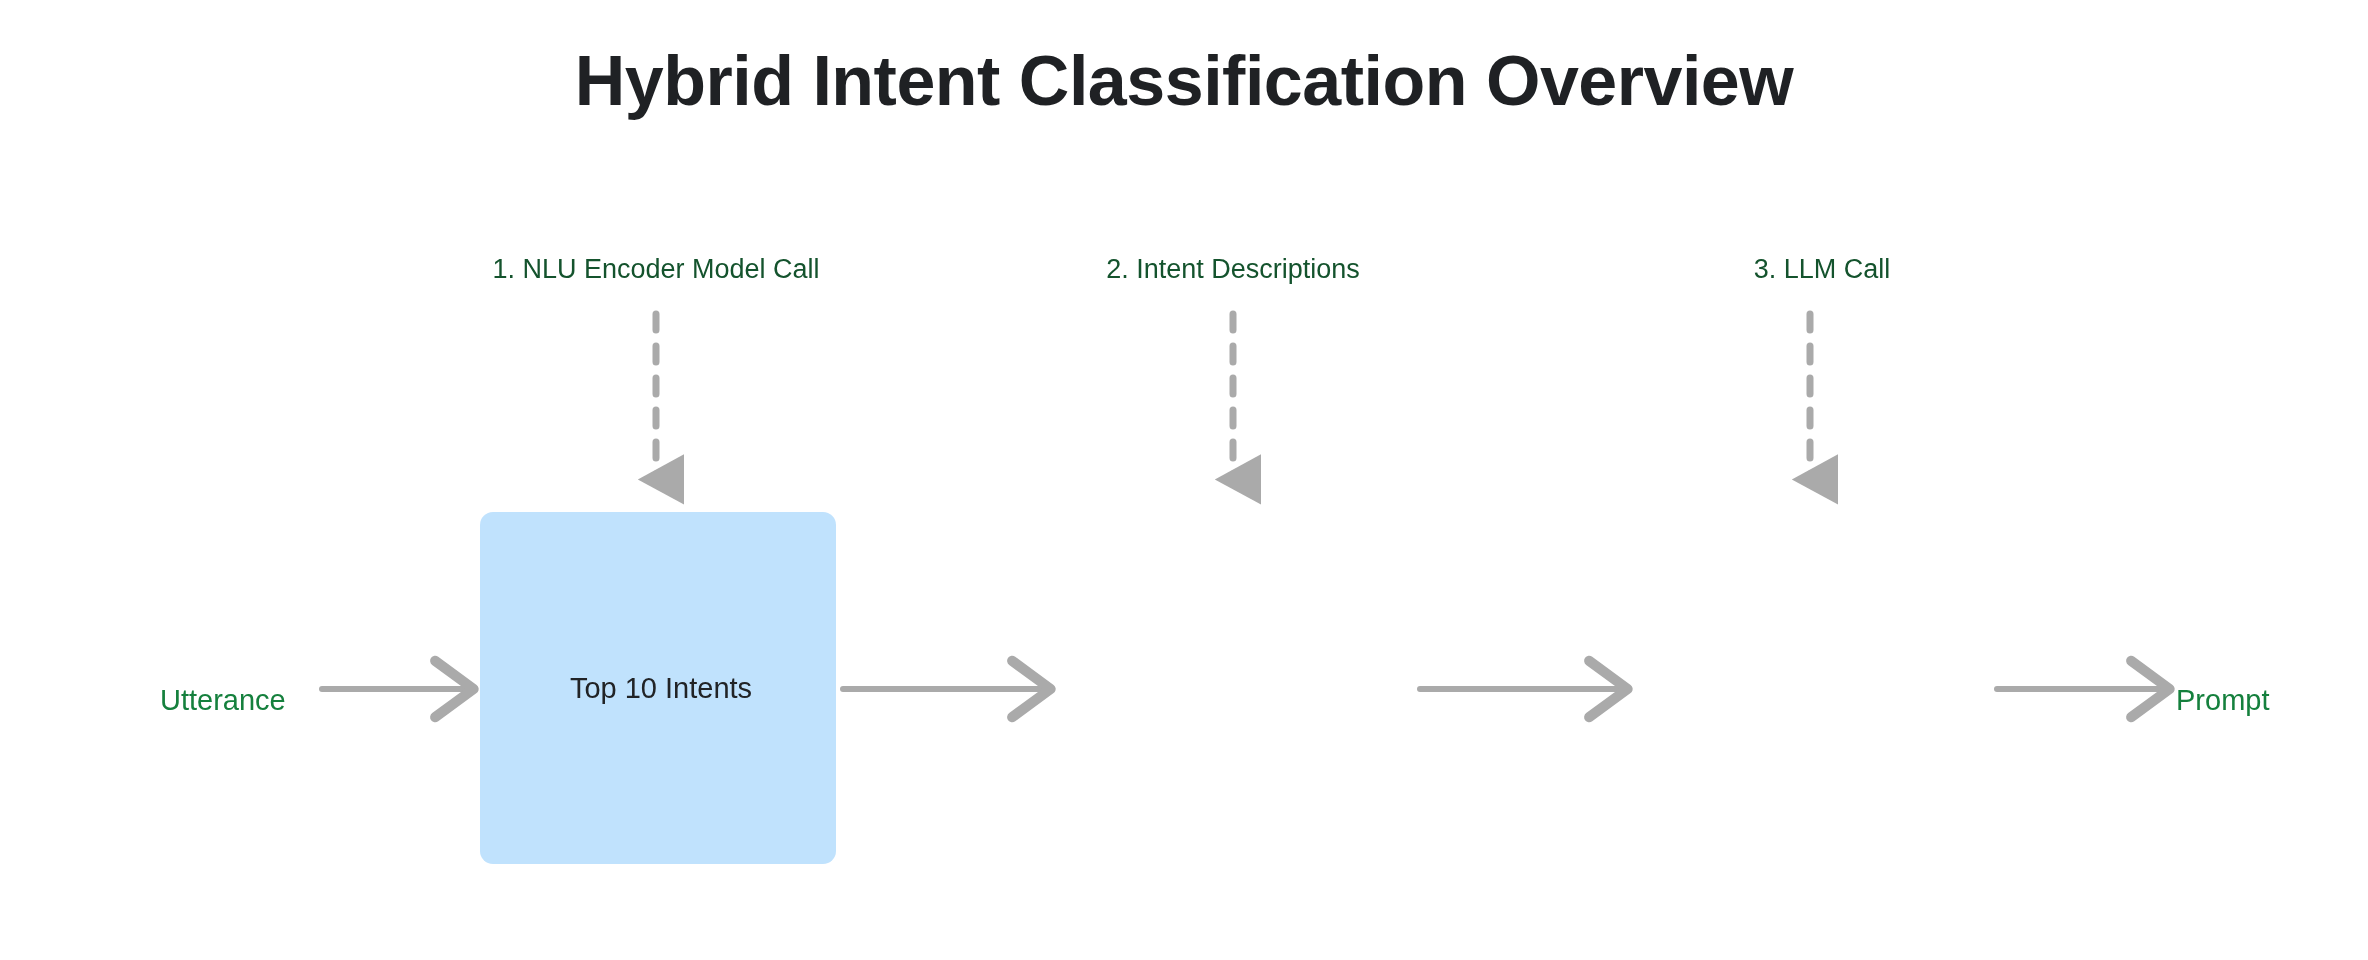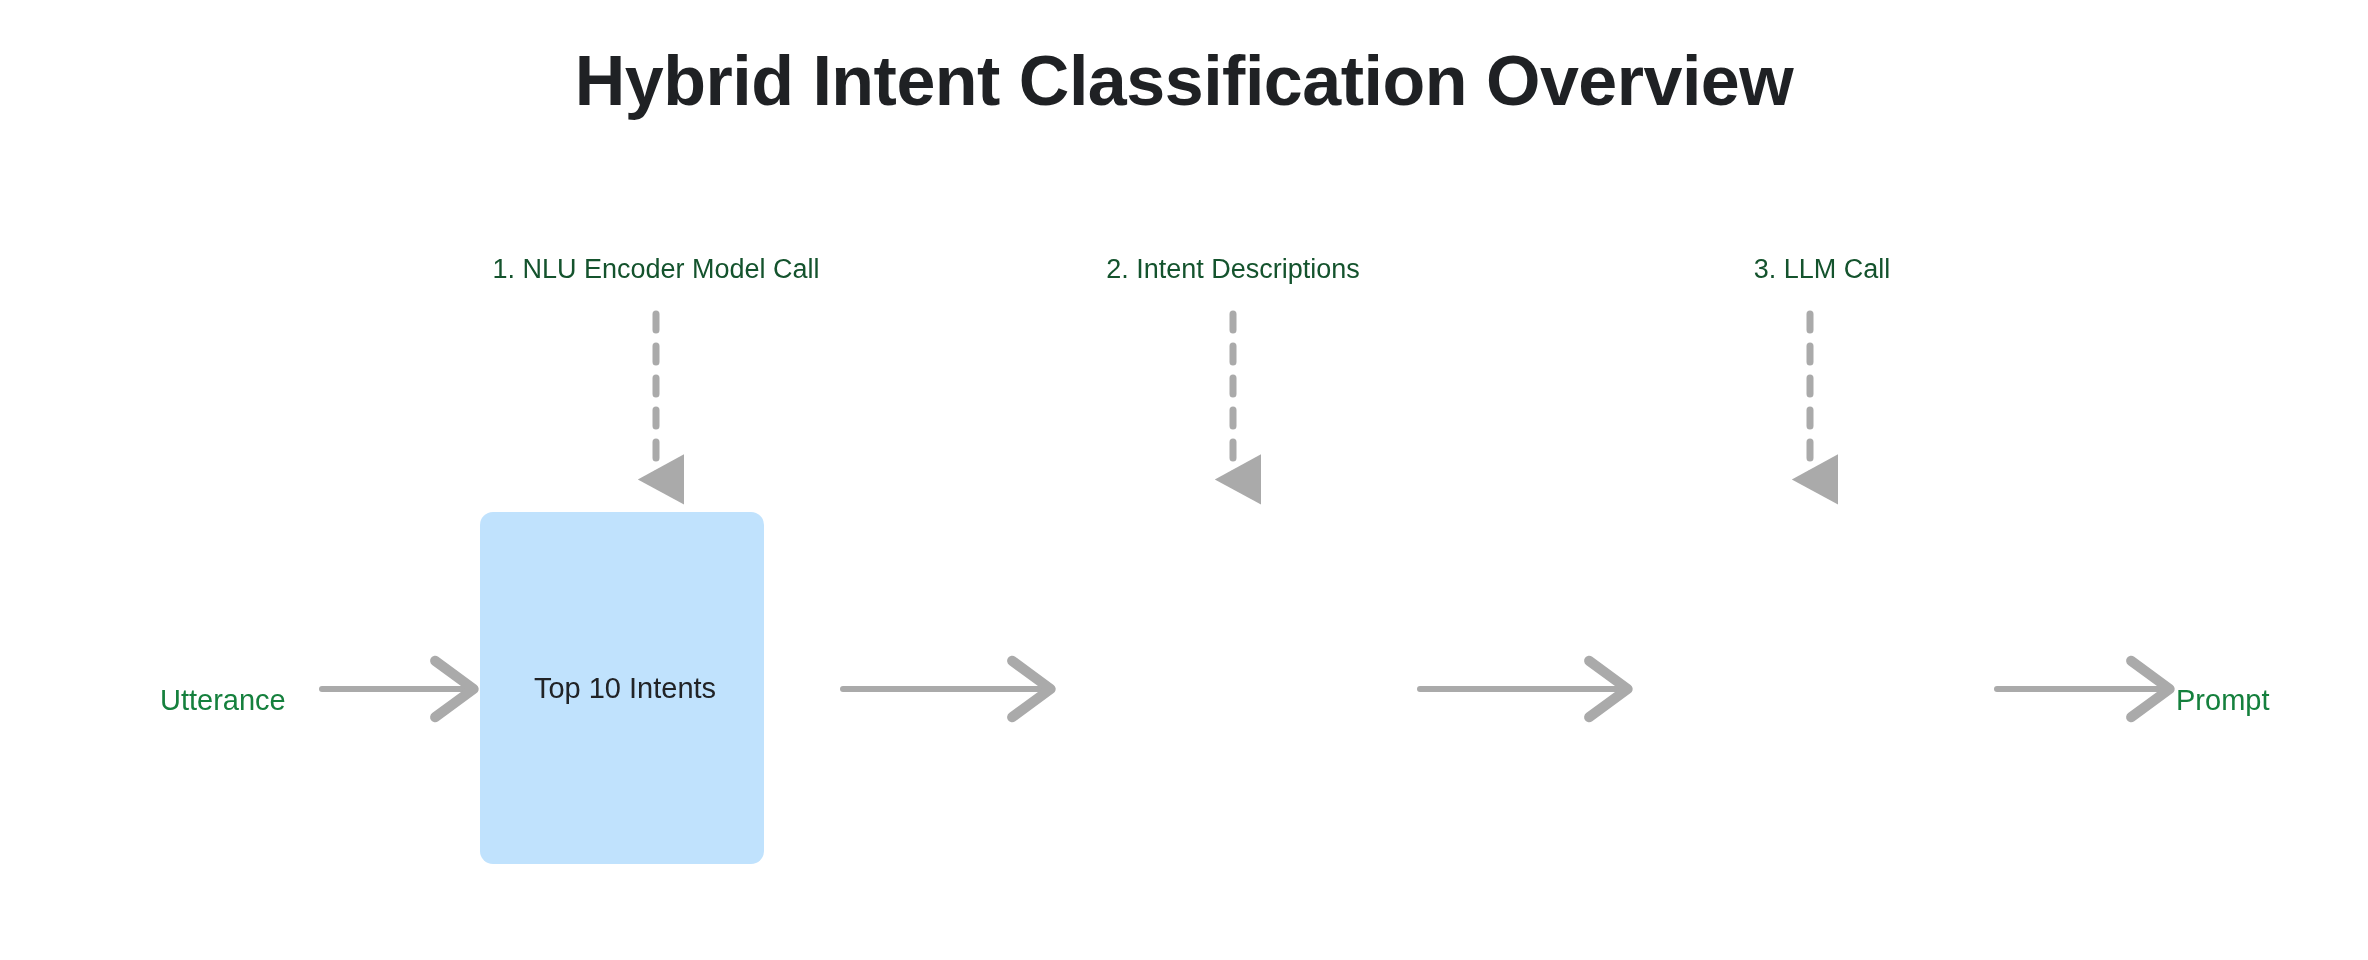--- a/index.html
+++ b/index.html
@@ -59,21 +59,21 @@
     font-weight: 400;
     color: #14532d;
     white-space: nowrap;
     line-height: 1;
   }
 
   
   .proc-box {
     position: absolute;
     top: 512px;
-    width: 284px;
+    width: 356px;
     height: 352px;
     border-radius: 13px;
     display: flex;
     align-items: center;
     justify-content: center;
     box-sizing: border-box;
     padding-left: 6px;
   }
   .proc-box .proc-label {
     font-size: 29px;

